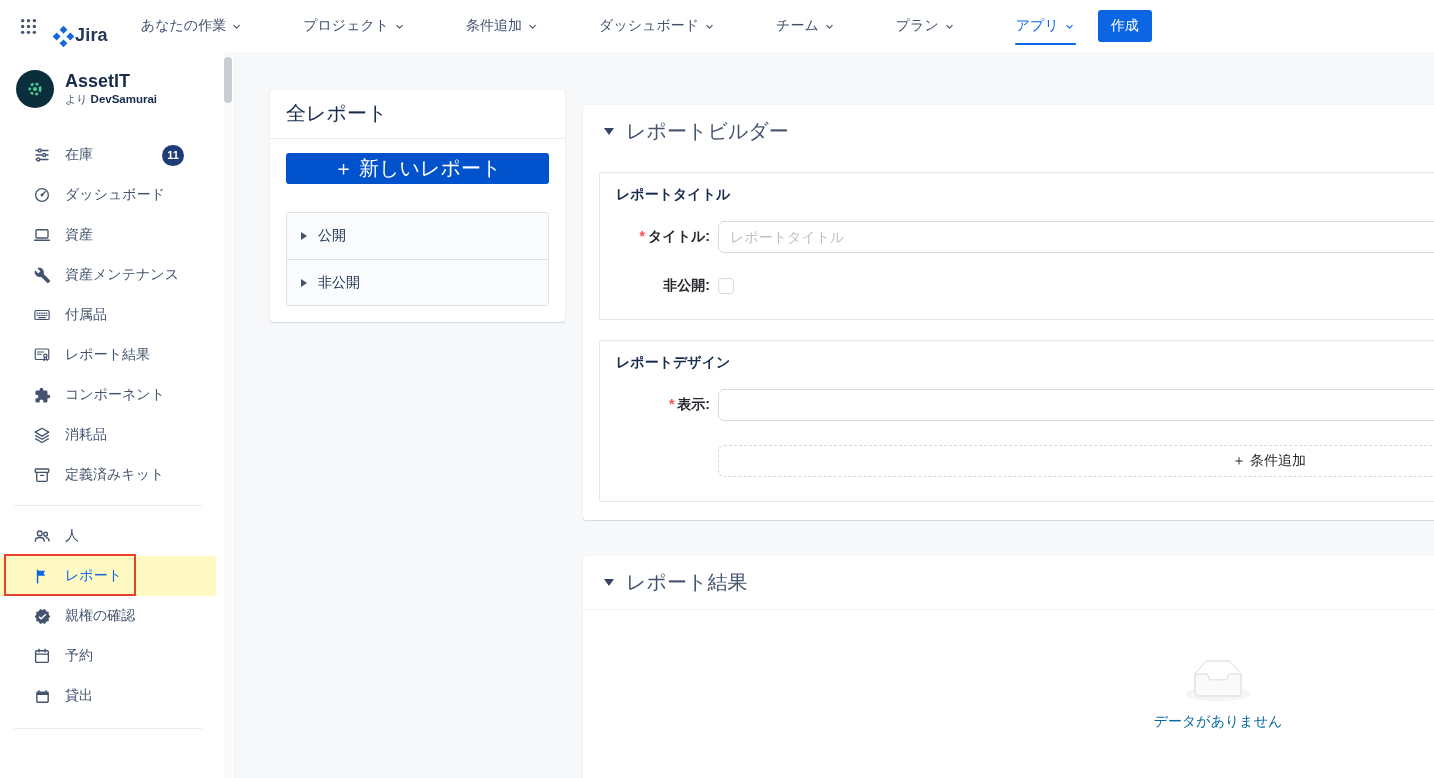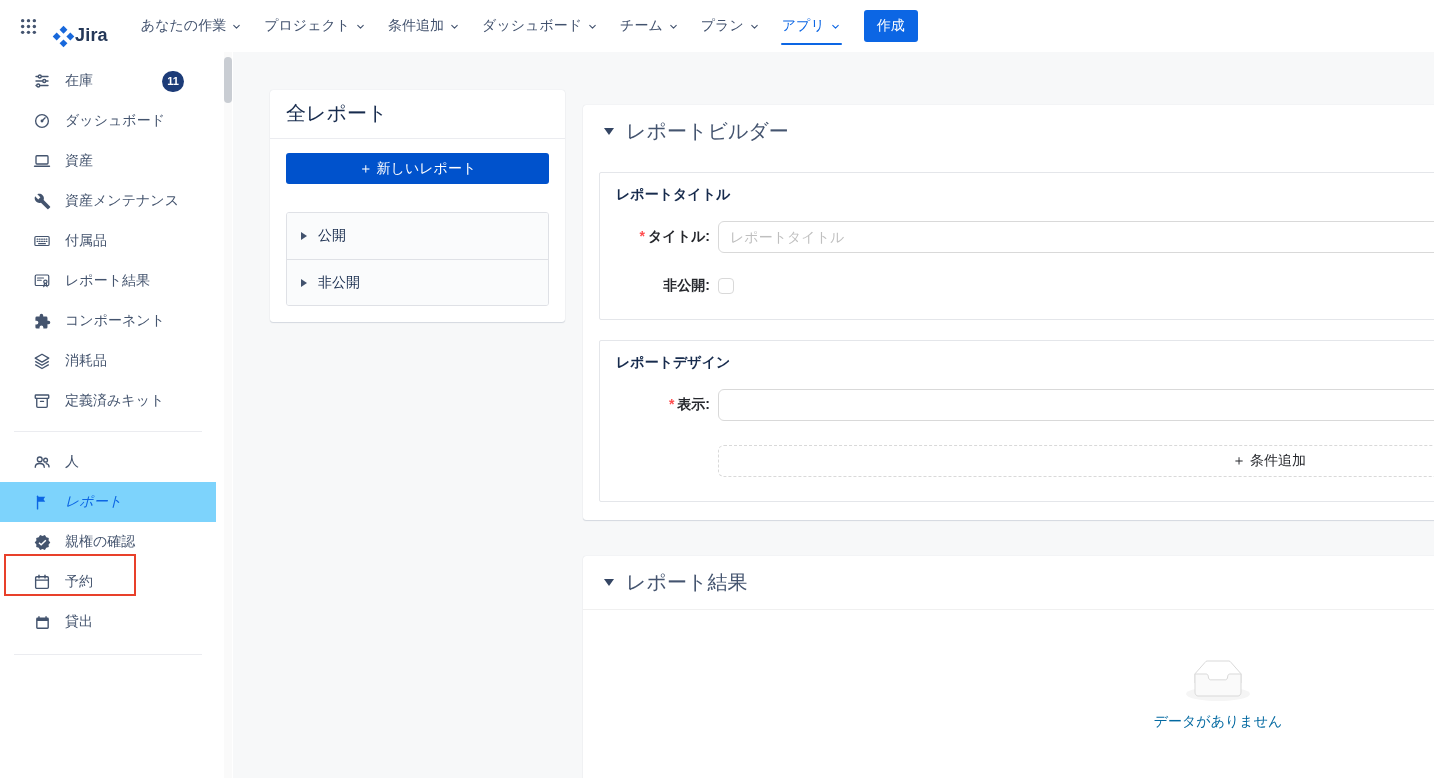--- a/index.html
+++ b/index.html
@@ -4,55 +4,55 @@
 <style>
   * { box-sizing: border-box; margin: 0; padding: 0; }
   html,body { width:1434px; height:778px; overflow:hidden; }
   body { font-family:"Liberation Sans","DejaVu Sans",sans-serif; background:#fff; position:relative; color:#172B4D; }
 
   
   .topbar { position:absolute; top:0; left:0; width:100%; height:52px; background:#fff; display:flex; align-items:center; z-index:5; }
   .appswitcher { margin-left:14px; width:28px; height:32px; display:flex; align-items:center; justify-content:center; cursor:pointer; border-radius:3px; }
   .logo { display:flex; margin-left:10px; cursor:pointer;margin-top:20px; }
   .logo-text { font-size:18px; font-weight:700; color:#253858; letter-spacing:.2px; }
-  .nav { display:flex; align-items:center; height:100%; margin-left:22px; }
+  .nav { display:flex; align-items:center; height:100%; margin-left:22px;gap:39px; }
   .nav-item { position:relative; display:flex; align-items:center; gap:5px; padding:0 11px; height:100%; font-size:14px; font-weight:500; color:#42526E; cursor:pointer; white-space:nowrap; }
   .nav-item .chev { display:flex; color:#42526E; }
   .nav-item.active { color:#0C66E4; }
   .nav-item.active .chev { color:#0C66E4; }
   .nav-item.active::after { content:""; position:absolute; left:10px; right:10px; bottom:7px; height:2px; background:#0C66E4; border-radius:1px; }
   .create-btn { margin-left:12px; background:#0C66E4; color:#fff; border:none; border-radius:3px; height:32px; padding:0 13px; font-size:14px; font-weight:500; cursor:pointer; font-family:inherit; }
 
   
   .sidebar { position:absolute; top:52px; left:0; width:233px; bottom:0; background:#fff; z-index:2; }
   .sb-header { display:flex; align-items:center; gap:11px; padding:18px 14px 18px 16px; }
   .sb-logo { width:38px; height:38px; min-width:38px; border-radius:50%; background:#0B2E3C; display:flex; align-items:center; justify-content:center; }
   .sb-title { font-size:18px; font-weight:700; color:#172B4D; line-height:1.15; }
   .sb-sub { font-size:11px; color:#44546E; margin-top:1px; }
   .sb-sub b { color:#172B4D; font-size:11.5px; }
   .sb-menu { margin-top:9px; width:216px; }
   .sb-item { display:flex; align-items:center; gap:13px; height:40px; padding:0 32px; font-size:14px; color:#44546E; cursor:pointer; }
   .sb-item .ico { width:20px; display:flex; justify-content:center; align-items:center; color:#44546E; }
-  .sb-item.selected { background:#7dd3fc; color:#0C66E4;font-style:italic; }
+  .sb-item.selected { background:#fef9c3; color:#0C66E4; }
   .sb-item.selected .ico { color:#0C66E4; }
   .badge { margin-left:auto; background:#1D3C78; color:#fff; font-size:11px; font-weight:700; min-width:21px; height:21px; border-radius:11px; display:flex; align-items:center; justify-content:center; padding:0 5px; }
   .sb-divider { height:1px; background:#EBECF0; margin:10px 14px; }
   .sb-divider.bottom { margin-top:12px; }
   .sb-track { position:absolute; top:0; bottom:0; left:224px; width:8px; background:#FAFAFA; }
   .sb-thumb { position:absolute; top:5px; left:224px; width:8px; height:46px; background:#C9CDD3; border-radius:4px; cursor:pointer; }
 
   
   .main { position:absolute; top:52px; left:233px; right:0; bottom:0; background:#F7F8F9; overflow:hidden; }
   .card { position:absolute; background:#fff; border-radius:3px; box-shadow:0 1px 1px rgba(9,30,66,.13), 0 0 1px rgba(9,30,66,.16); }
 
   
   .reports-card { left:37px; top:38px; width:295px; }
   .reports-title { padding:10px 16px 11px; font-size:20px; color:#172B4D; border-bottom:1px solid #EBECF0; }
   .reports-body { padding:14px 16px 16px; }
-  .new-report-btn { width:100%; height:31px; background:#0052CC; color:#fff; border:none; border-radius:3px; font-size:14px; cursor:pointer; font-family:inherit; }
+  .new-report-btn { width:100%; height:31px; background:#0052CC; color:#fff; border:none; border-radius:3px; font-size:20px; cursor:pointer; font-family:inherit; }
   .acc-list { margin-top:28px; border:1px solid #DFE1E6; border-radius:3px; overflow:hidden; }
   .acc-row { display:flex; align-items:center; gap:11px; height:46px; padding:0 14px; background:#FAFBFC; font-size:14px; color:#172B4D; cursor:pointer; }
   .acc-row + .acc-row { border-top:1px solid #DFE1E6; }
   .caret-right { width:0; height:0; border-left:6px solid #42526E; border-top:4px solid transparent; border-bottom:4px solid transparent; }
 
   
   .builder-card { left:350px; top:53px; width:1270px; padding-bottom:18px; }
   .card-header { display:flex; align-items:center; gap:12px; padding:13px 21px; cursor:pointer; }
   .caret-down { width:0; height:0; border-top:7px solid #344563; border-left:5px solid transparent; border-right:5px solid transparent; }
   .card-title { font-size:20px; color:#44546F; }
@@ -158,20 +158,32 @@
           <svg width="11" height="11" viewBox="0 0 24 24" fill="none" stroke="currentColor" stroke-width="2.4" stroke-linecap="round" stroke-linejoin="round">
             <path d="M6 9.5l6 6 6-6"></path>
           </svg>
         </span>
     </div>
   </div>
   <button class="create-btn">作成</button>
 </div>
 
 <div class="sidebar">
+  <div class="sb-header">
+    <div class="sb-logo">
+      <svg width="20" height="20" viewBox="0 0 20 20">
+        <circle cx="10" cy="10" r="5.2" fill="none" stroke="#4BCE97" stroke-width="2.6" stroke-dasharray="2.7 2.2"></circle>
+        <circle cx="10" cy="10" r="2.1" fill="#4BCE97"></circle>
+      </svg>
+    </div>
+    <div>
+      <div class="sb-title">AssetIT</div>
+      <div class="sb-sub"><span>より</span> <b>DevSamurai</b></div>
+    </div>
+  </div>
 
   <div class="sb-menu">
 
     <div class="sb-item">
       <span class="ico">
         <svg width="18" height="18" viewBox="0 0 24 24" fill="none" stroke="currentColor" stroke-width="1.8" stroke-linecap="round">
           <line x1="4" y1="6" x2="20" y2="6"></line>
             <line x1="4" y1="12" x2="20" y2="12"></line>
             <line x1="4" y1="18" x2="20" y2="18"></line>
           <circle cx="9" cy="6" r="2" fill="#fff"></circle>

